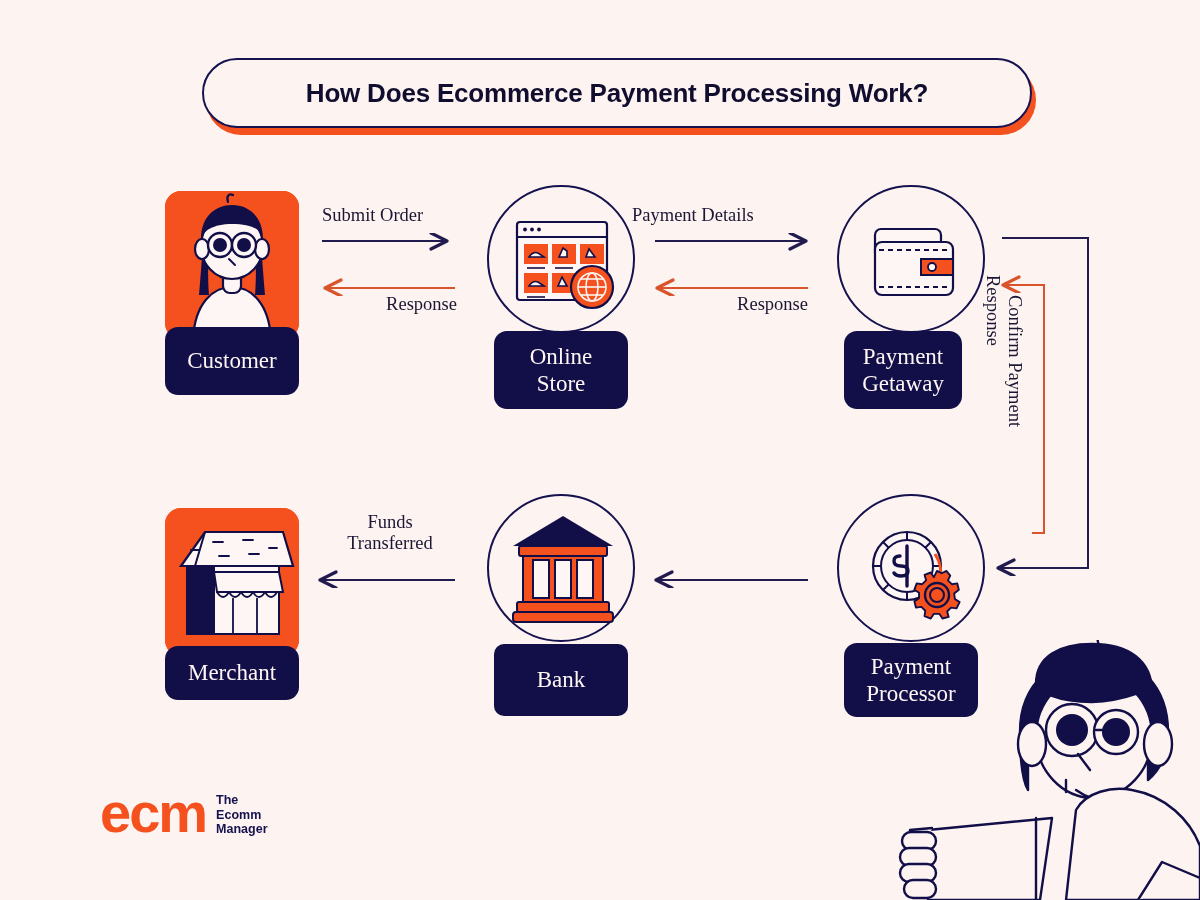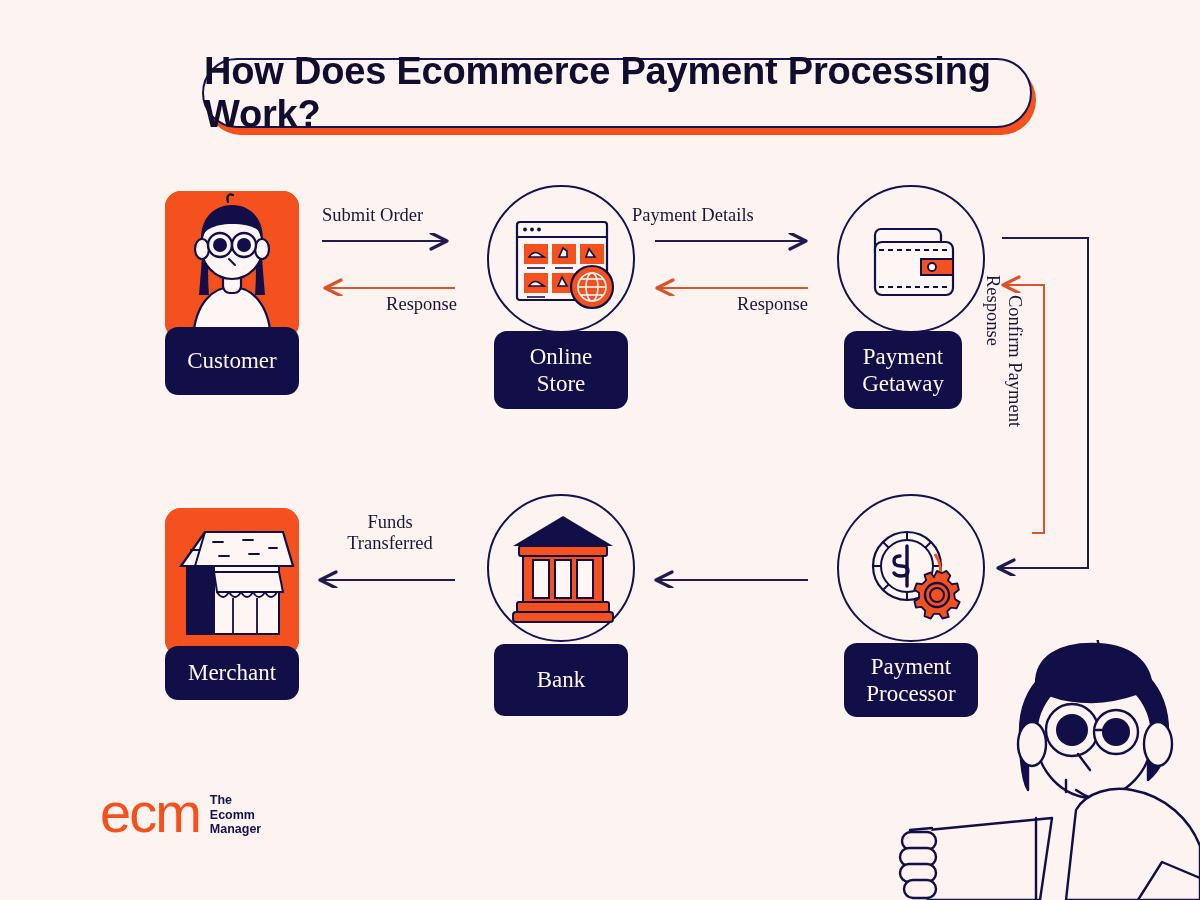--- a/index.html
+++ b/index.html
@@ -18,21 +18,21 @@
     position: absolute; left: 4px; top: 7px; width: 830px; height: 70px;
     background: #f4511e; border-radius: 40px;
   }
   .title-pill {
     position: absolute; left: 0; top: 0; width: 830px; height: 70px;
     background: #fdf3f1; border: 2px solid #15124f; border-radius: 40px;
     display: flex; align-items: center; justify-content: center;
   }
   .title-text {
     font-family: "Liberation Sans", sans-serif;
-    font-weight: bold; font-size: 38px; color: #100d2e; letter-spacing: -0.2px;
+    font-weight: bold; font-size: 26px; color: #100d2e; letter-spacing: -0.2px;
   }
 
   
   .node { position: absolute; }
   .node-sq {
     position: absolute; width: 134px; height: 148px;
     background: #f4511e; border-radius: 16px; overflow: hidden;
   }
   .node-circle {
     position: absolute; width: 148px; height: 148px; border-radius: 50%;
@@ -52,21 +52,21 @@
   }
   .edge-label.center { text-align: center; }
   .edge-label.right { text-align: right; }
   .rot { transform-origin: 50% 50%; }
 
   svg.lines { position: absolute; left: 0; top: 0; width: 1200px; height: 900px; pointer-events: none; }
 
   
   .logo { position: absolute; left: 100px; top: 788px; display: flex; align-items: center; gap: 10px; }
   .logo-mark {
-    font-family: "Liberation Sans", sans-serif; font-weight: normal;
+    font-family: "Liberation Sans", sans-serif; font-weight: bold;
     font-size: 56px; color: #f4511e; letter-spacing: -2px; line-height: 0.9;
   }
   .logo-sub {
     font-family: "Liberation Sans", sans-serif; font-weight: bold;
     font-size: 12.5px; color: #15124f; line-height: 1.16; white-space: pre-line;
     padding-top: 4px;
   }
 </style>
 </head>
 <body>

